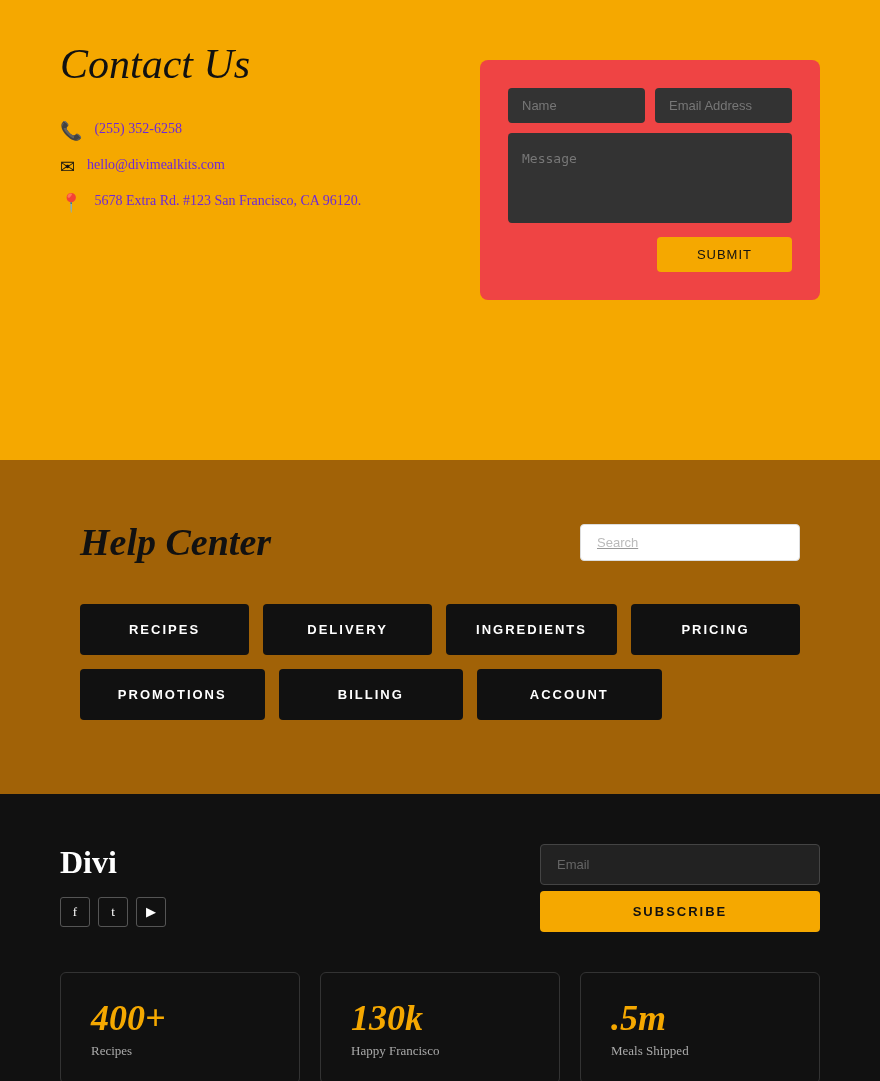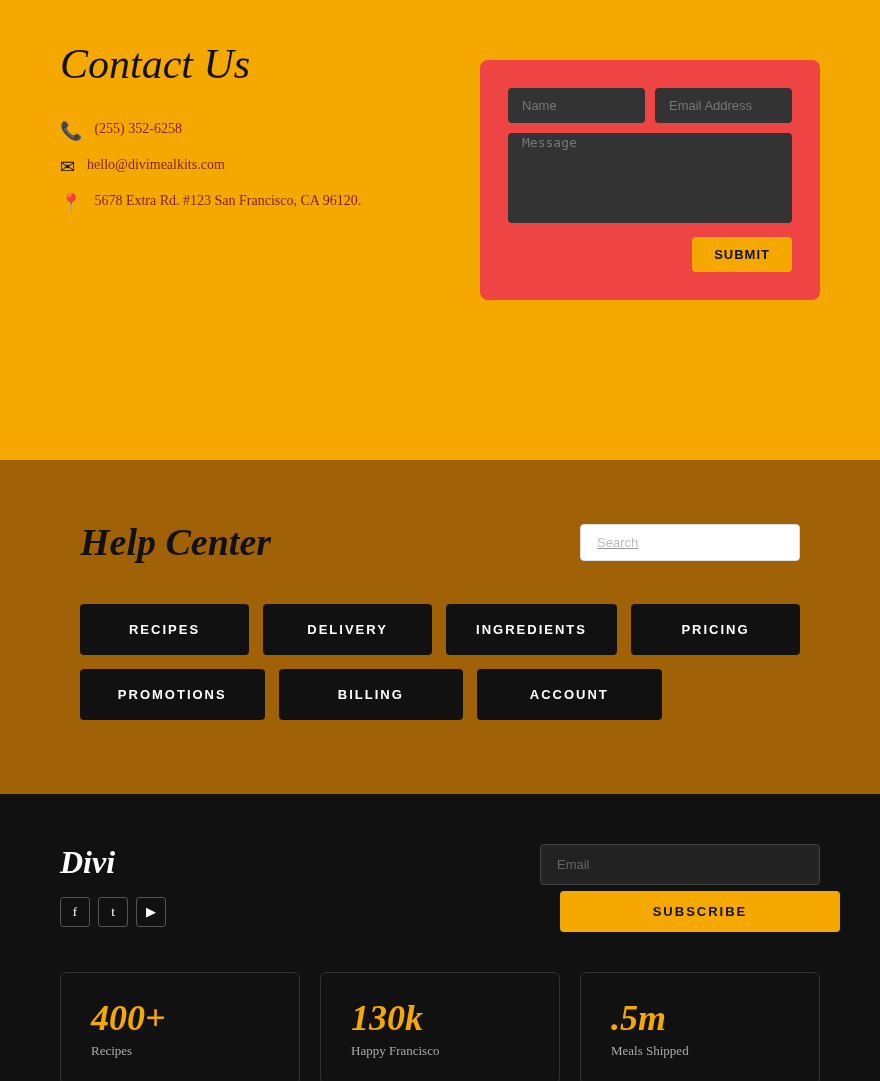--- a/index.html
+++ b/index.html
@@ -15,21 +15,21 @@
     }
     .contact-section h1 {
       font-size: 42px;
       font-weight: 400;
       color: #111;
       margin-bottom: 30px;
       font-style: italic;
     }
     .contact-info { margin-bottom: 12px; display: flex; align-items: flex-start; gap: 12px; }
     .contact-icon { font-size: 18px; color: #111; margin-top: 2px; }
-    .contact-text { font-size: 14px; color: #7f1d1d; line-height: 1.5; }
+    .contact-text { font-size: 14px; color: #6d28d9; line-height: 1.5; }
     .contact-form-card {
       position: absolute;
       top: 60px;
       right: 60px;
       background: #ef4444;
       border-radius: 8px;
       padding: 28px;
       width: 340px;
     }
     .form-row { display: flex; gap: 10px; margin-bottom: 10px; }
@@ -41,38 +41,38 @@
       color: #aaa;
       font-size: 13px;
       width: 100%;
       outline: none;
     }
     .form-input::placeholder { color: #777; }
     .form-textarea {
       background: #333;
       border: none;
       border-radius: 4px;
-      padding: 2px 14px;
+      padding: 18px 14px;
       color: #aaa;
       font-size: 13px;
       width: 100%;
       height: 90px;
       resize: none;
       outline: none;
       margin-bottom: 10px;
     }
     .form-textarea::placeholder { color: #777; }
     .submit-btn {
       background: #f5a800;
       color: #111;
       border: none;
       border-radius: 4px;
-      padding: 10px 22px;
-      font-size: 13px;
-      font-weight: 700;
+      padding: 10px 40px;
+      font-size: 13px;
+      font-weight: 400;
       letter-spacing: 1px;
       cursor: pointer;
       float: right;
       text-transform: uppercase;
     }
     .clearfix::after { content: ''; display: table; clear: both; }
 
     
     .help-section {
       background: #a16207;
@@ -130,21 +130,20 @@
     }
     .footer-top {
       display: flex;
       justify-content: space-between;
       align-items: flex-start;
       margin-bottom: 40px;
     }
     .footer-logo {
       font-size: 32px;
       font-weight: 900;
-      font-style: italic;
       color: #fff;
       margin-bottom: 16px;
     }
     .social-icons { display: flex; gap: 8px; }
     .social-icon {
       width: 30px; height: 30px;
       border: 1px solid #555;
       border-radius: 3px;
       display: flex; align-items: center; justify-content: center;
       color: #fff;
@@ -168,21 +167,20 @@
       color: #111;
       border: none;
       border-radius: 4px;
       padding: 13px;
       font-size: 13px;
       font-weight: 700;
       letter-spacing: 2px;
       cursor: pointer;
       text-transform: uppercase;
       width: 100%;
-      margin-left: 20px;
     }
     .stats-row {
       display: flex;
       gap: 20px;
       margin-bottom: 50px;
     }
     .stat-box {
       border: 1px solid #333;
       border-radius: 6px;
       padding: 24px 30px;

